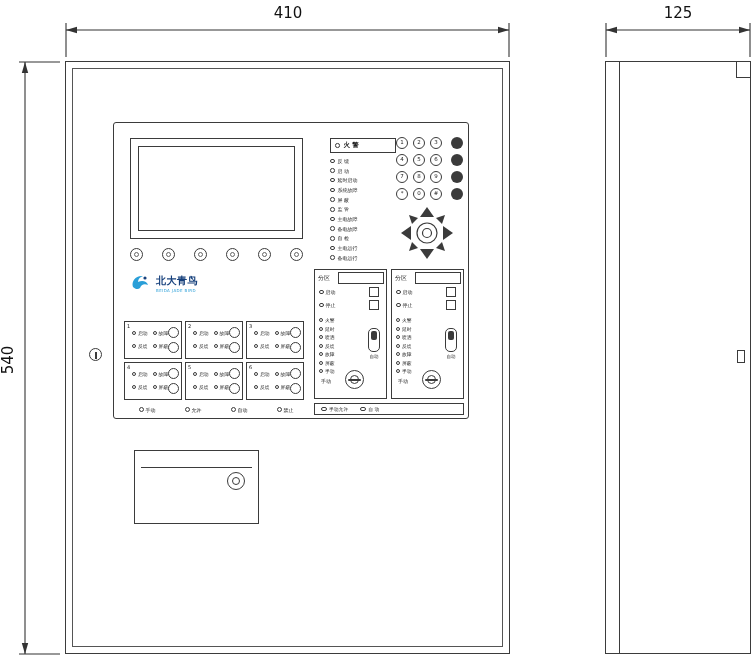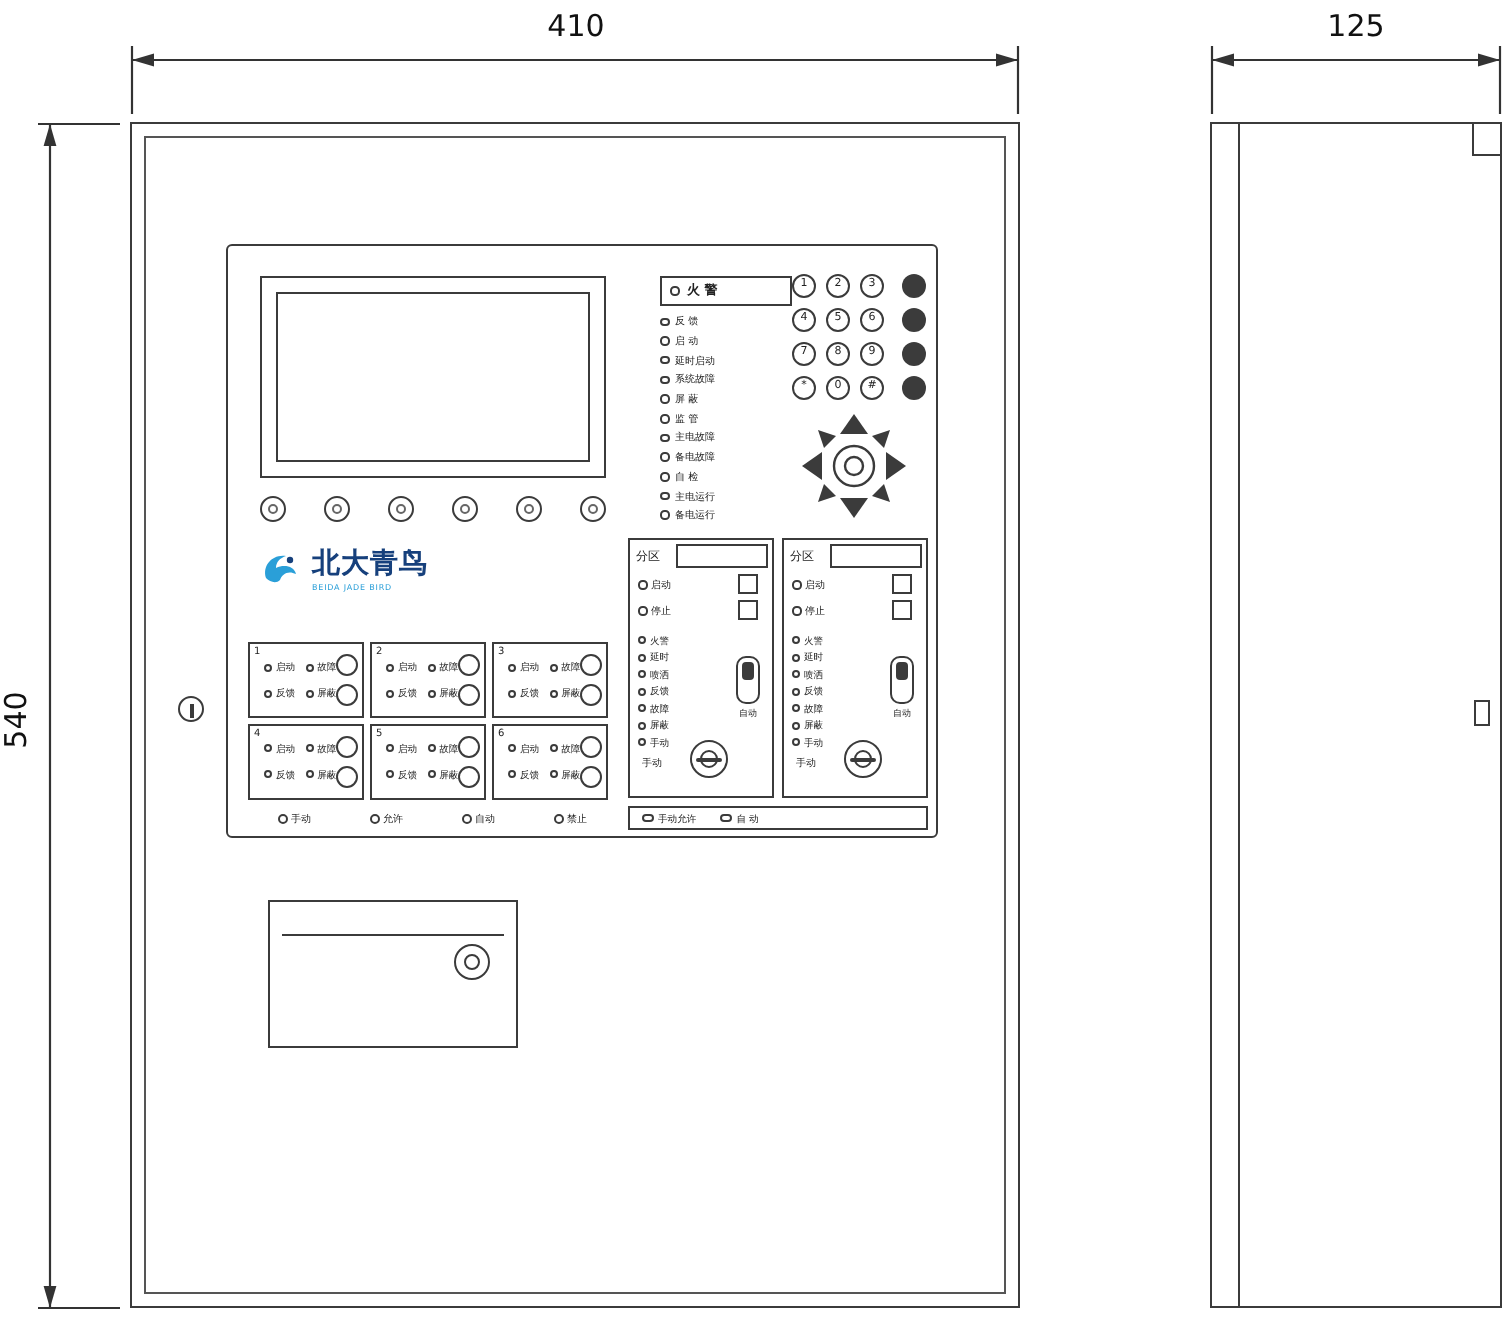--- a/index.html
+++ b/index.html
@@ -41,21 +41,21 @@
   .key { width:12px; height:12px; border:1px solid var(--line); border-radius:50%; font-size:5.5px;
          display:flex; align-items:center; justify-content:center; line-height:1; }
   .keypad-fn { position:absolute; left:337px; top:14px; display:grid; grid-auto-rows:12px; gap:5px; }
   .fn-key { width:12px; height:12px; border-radius:50%; background:var(--line); }
 
   .dpad { position:absolute; left:285px; top:82px; }
   .dpad .st { fill:none; stroke:var(--line); stroke-width:1.2; }
   .dpad polygon { fill:var(--line); }
 
   .logo { position:absolute; left:16px; top:150px; display:flex; gap:4px; align-items:center; }
-  .logo-brand { font-size:14px; font-weight:bold; color:#16407c; letter-spacing:0.5px; white-space:nowrap; }
+  .logo-brand { font-size:10px; font-weight:bold; color:#16407c; letter-spacing:0.5px; white-space:nowrap; }
   .logo-sub { font-size:4px; color:#2a9fd8; letter-spacing:0.4px; white-space:nowrap; }
 
   
   .zone { position:absolute; width:73px; height:130px; border:1.3px solid var(--line); overflow:hidden; }
   .zone-a { left:200px; top:146px; }
   .zone-b { left:277px; top:146px; }
   .zp-head { position:absolute; left:3px; top:4px; font-size:6px; white-space:nowrap; }
   .zp-display { position:absolute; left:23px; top:2px; width:46px; height:12px; border:1px solid var(--line); }
   .zp-row { position:absolute; left:4px; display:flex; align-items:center; gap:2px; font-size:5px; white-space:nowrap; }
   .zp-row1 { top:19px; } .zp-row2 { top:32px; }

